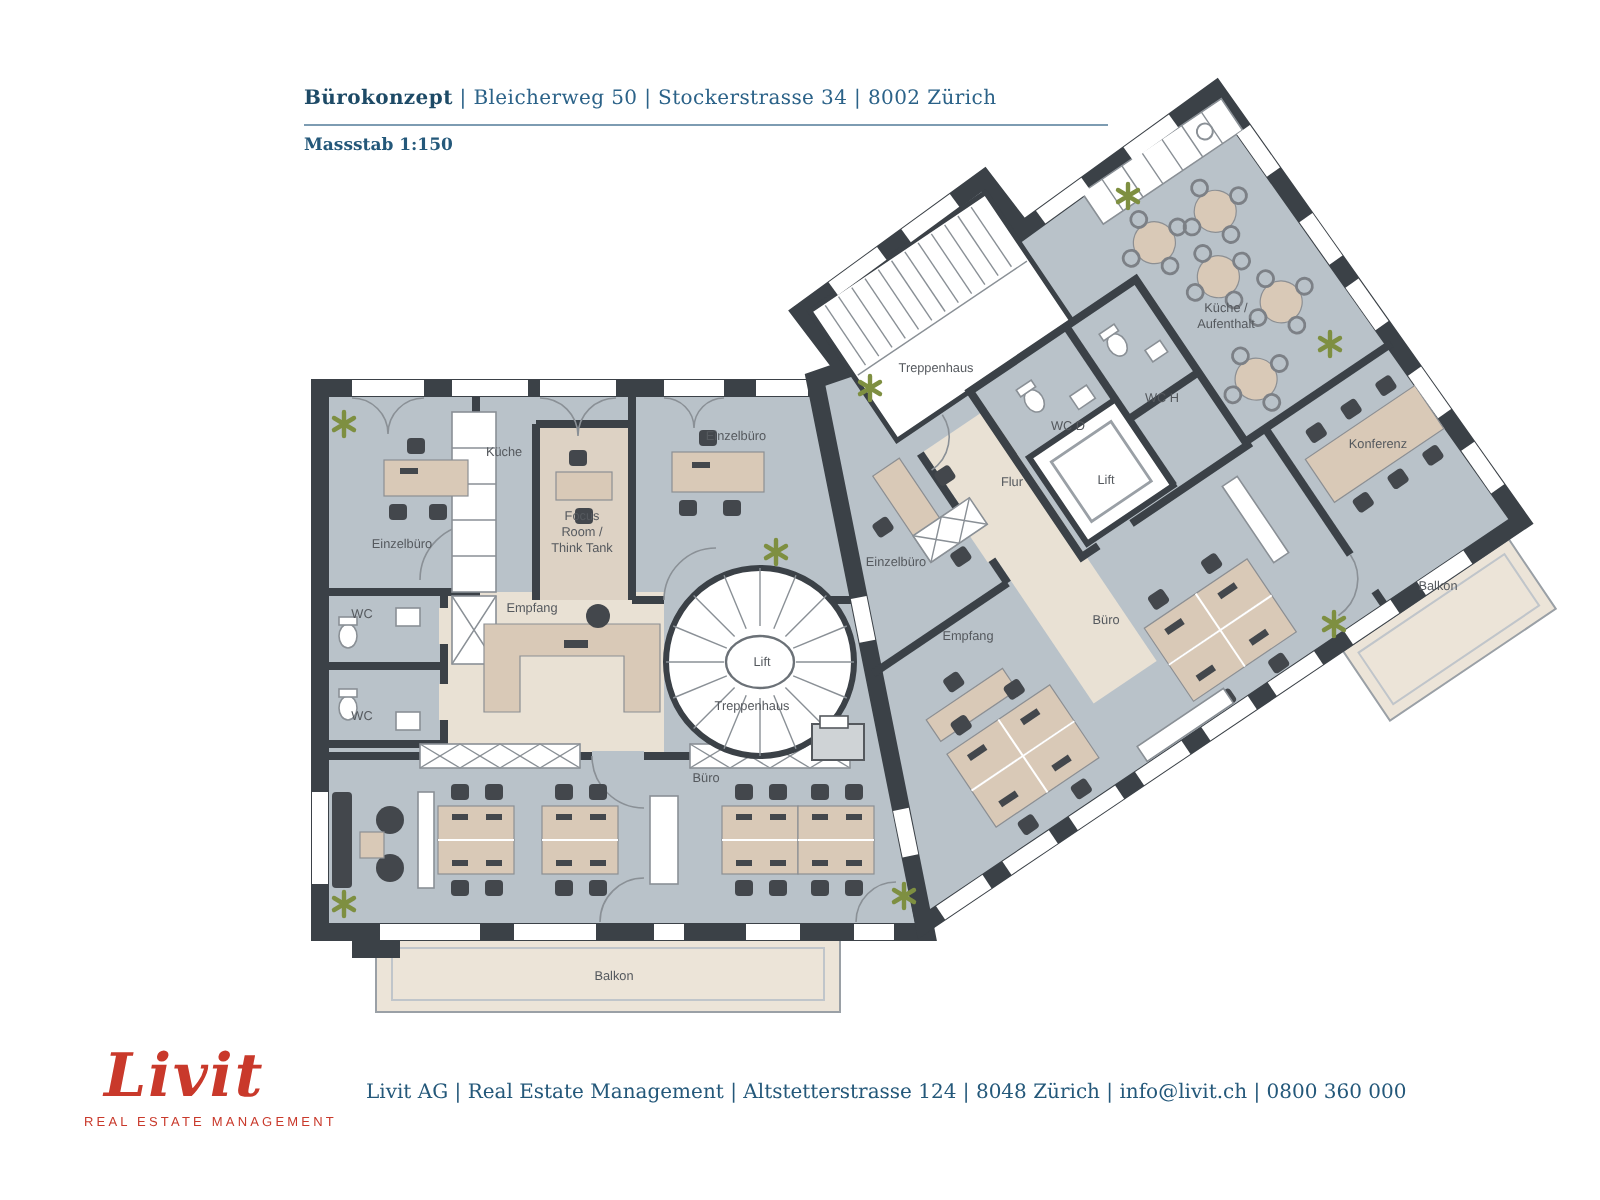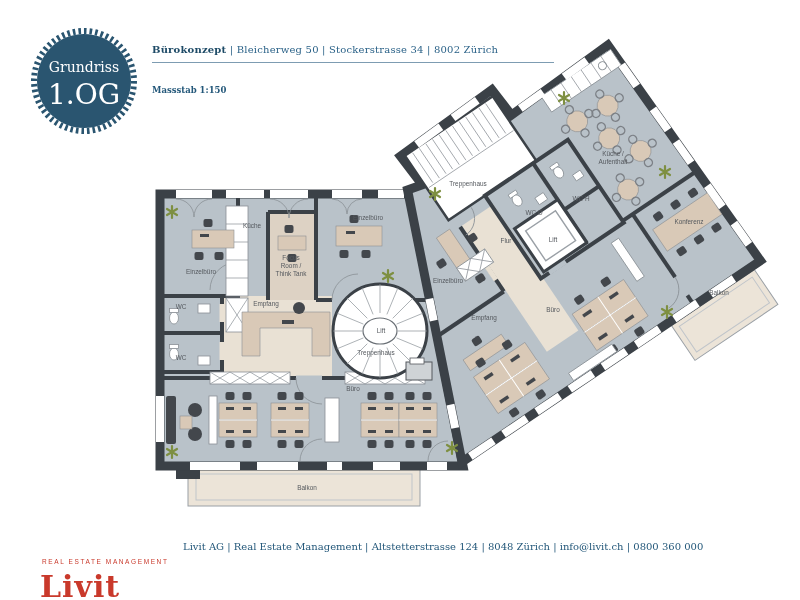--- a/index.html
+++ b/index.html
@@ -6,27 +6,27 @@
   .page{position:relative;width:800px;height:600px;background:#fff;overflow:hidden;
         font-family:"Liberation Sans",sans-serif;}
   
   .badge{position:absolute;left:28px;top:26px;width:112px;height:112px;}
   
   .header{position:absolute;left:152px;top:44px;width:420px;color:#24587a;}
   .header .title{font-family:"DejaVu Serif","Liberation Serif",serif;font-size:10px;
                  letter-spacing:.2px;color:#2b6288;white-space:nowrap;}
   .header .title b{color:#1d4a66;font-weight:bold;}
   .header .rule{margin-top:7px;width:402px;height:0;border-top:1px solid #7d9cb2;}
-  .header .scale{margin-top:22px;font-family:"DejaVu Serif","Liberation Serif",serif;
+  .header .scale{margin-top:5px;font-family:"DejaVu Serif","Liberation Serif",serif;
                  font-size:8.5px;font-weight:bold;color:#24587a;}
   
   .footer{position:absolute;left:0;top:520px;width:800px;height:60px;}
-  .logo{position:absolute;left:40px;top:6px;color:#c9392b;
+  .logo{position:absolute;left:52px;top:6px;color:#c9392b;
         font-family:"DejaVu Serif","Liberation Serif",serif;
-        font-weight:bold;font-size:30px;line-height:26px;letter-spacing:1px;margin-top:48px;}
+        font-style:italic;font-weight:bold;font-size:30px;line-height:26px;letter-spacing:1px;}
   .logo-sub{position:absolute;left:42px;top:38px;color:#c9392b;font-size:6.5px;
         letter-spacing:1.6px;text-transform:uppercase;font-family:"Liberation Sans",sans-serif;}
   .contact{position:absolute;left:155px;top:21px;color:#24587a;font-size:10px;
         font-family:"DejaVu Serif","Liberation Serif",serif;white-space:nowrap;margin-left:28px;}
   
   .plan{position:absolute;left:0;top:0;}
   .lbl{font-family:"Liberation Sans",sans-serif;font-size:6.4px;fill:#55595e;text-anchor:middle;}
   .wallstroke{stroke:#3b4147;fill:none;}
   .win{stroke:#ffffff;stroke-width:8;fill:none;}
   .arc{stroke:#8a9096;stroke-width:.8;fill:none;}
@@ -382,28 +382,20 @@
       <text class="lbl" x="613" y="156">Küche /</text>
       <text class="lbl" x="613" y="164">Aufenthalt</text>
       <text class="lbl" x="448" y="283">Einzelbüro</text>
       <text class="lbl" x="484" y="320">Empfang</text>
       <text class="lbl" x="553" y="312">Büro</text>
       <text class="lbl" x="689" y="224">Konferenz</text>
       <text class="lbl" x="719" y="295">Balkon</text>
     </g>
   </svg>
 
-  <div class="badge">
-    <svg width="112" height="112" viewBox="0 0 112 112">
-      <circle cx="56" cy="55" r="50" fill="none" stroke="#2a5570" stroke-width="6" stroke-dasharray="2.6 3"></circle>
-      <circle cx="56" cy="55" r="47" fill="#2a5570"></circle>
-      <text x="56" y="46" text-anchor="middle" fill="#ffffff" font-size="14" font-family="DejaVu Serif, Liberation Serif, serif">Grundriss</text>
-      <text x="56" y="78" text-anchor="middle" fill="#ffffff" font-size="28" font-family="DejaVu Serif, Liberation Serif, serif">1.OG</text>
-    </svg>
-  </div>
 
   <div class="header">
     <div class="title"><b>Bürokonzept</b> <span>| Bleicherweg 50 | Stockerstrasse 34 | 8002 Zürich</span></div>
     <div class="rule"></div>
     <div class="scale">Massstab 1:150</div>
   </div>
 
   <div class="footer">
     <div class="logo">Livit</div>
     <div class="logo-sub">Real Estate Management</div>

